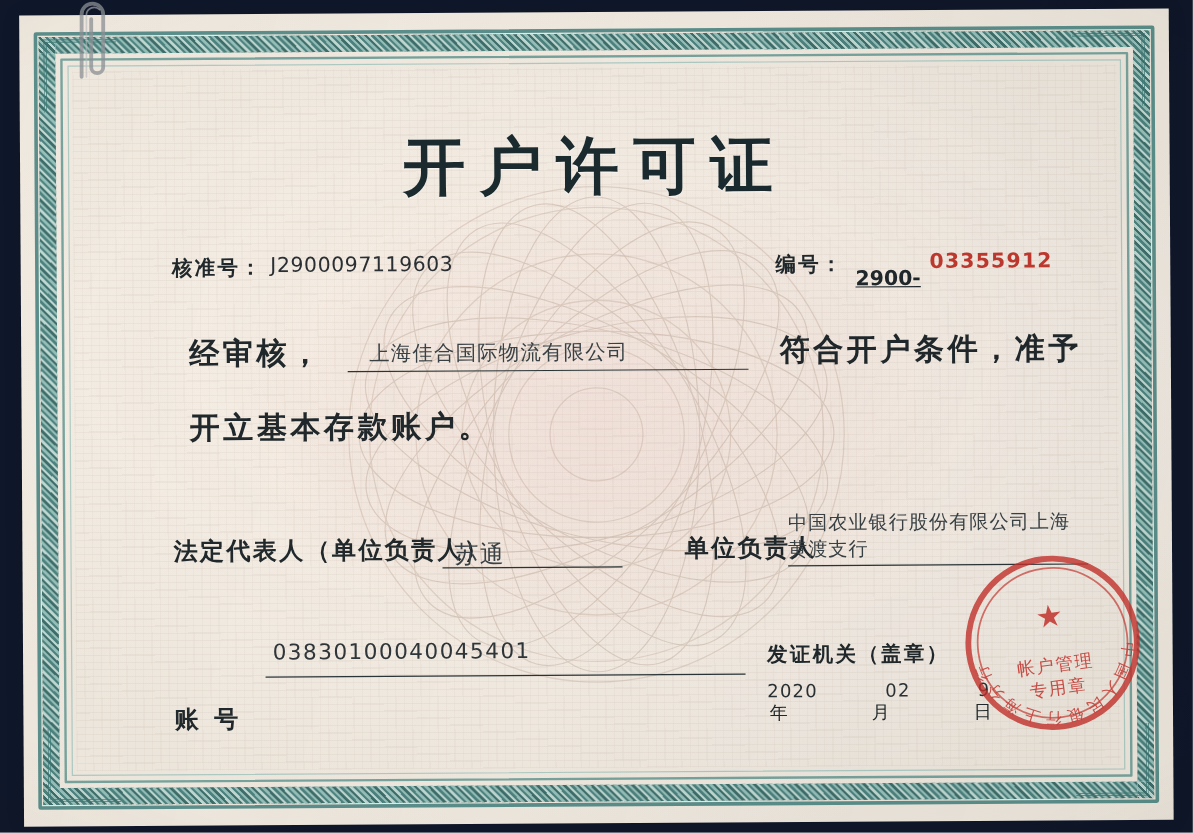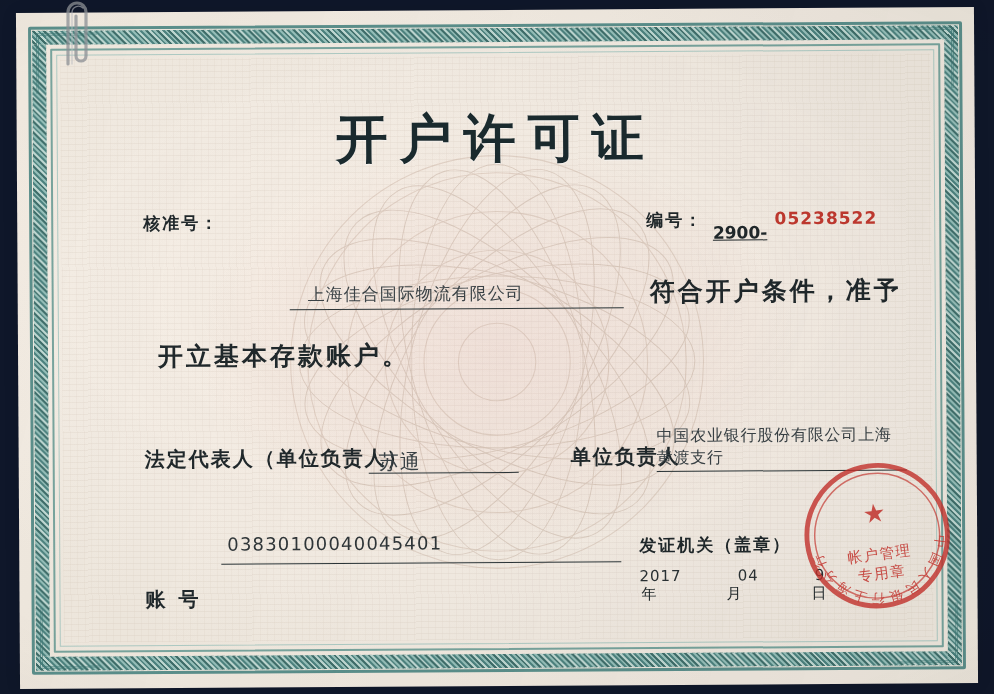--- a/index.html
+++ b/index.html
@@ -403,26 +403,28 @@
     <div class="corner tr"></div>
     <div class="corner bl"></div>
     <div class="corner br"></div>
 
     <div class="content">
 
       <div class="title">开户许可证</div>
 
       <div class="row-approval">
         <span class="approval-label">核准号：</span>
+        <span class="approval-value">J2900097119603</span>
         <span class="serial-label">编号：</span>
         <span class="serial-prefix">2900-</span>
-        <span class="serial-number">05238522</span>
+        <span class="serial-number">03355912</span>
       </div>
 
       <div class="para1">
+        <span class="p1-lead">经审核，</span>
         <span class="p1-fill">上海佳合国际物流有限公司</span>
         <span class="p1-blank"></span>
         <span class="p1-tail">符合开户条件，准予</span>
       </div>
 
       <div class="para2">
         <span class="p2-text">开立基本存款账户。</span>
       </div>
 
       <div class="row-rep">
@@ -439,22 +441,22 @@
         <span class="acct-fill">03830100040045401</span>
         <span class="acct-blank"></span>
       </div>
 
     </div>
 
     <div class="issuer">
       <div>发证机关（盖章）</div>
       <div class="date-line">
         <div class="date-nums">
-          <span>2017</span>
-          <span>04</span>
+          <span>2020</span>
+          <span>02</span>
           <span>9</span>
         </div>
         <div class="date-chars">
           <span>年</span>
           <span>月</span>
           <span>日</span>
         </div>
       </div>
     </div>
 

